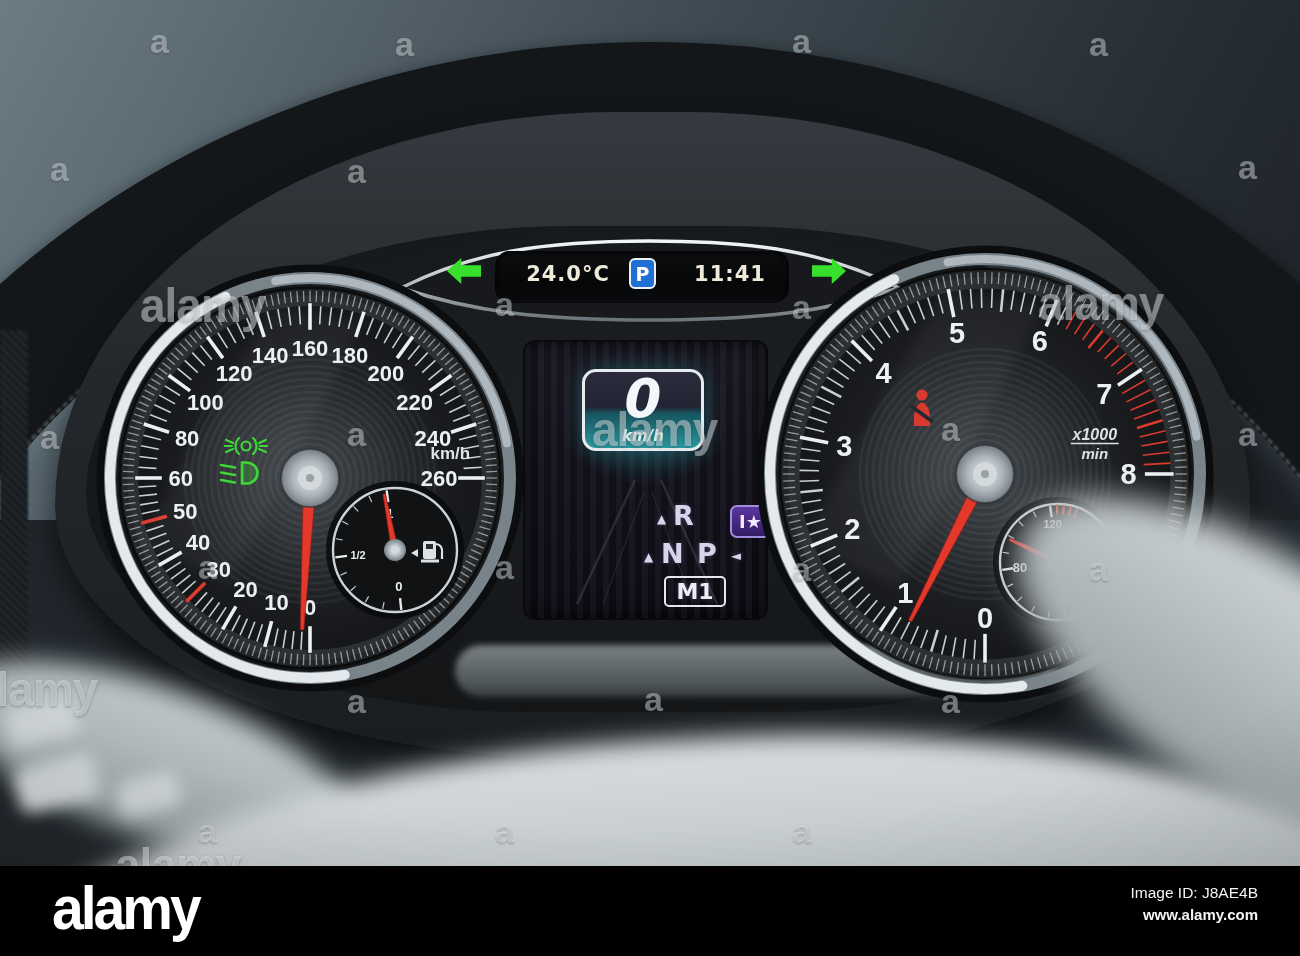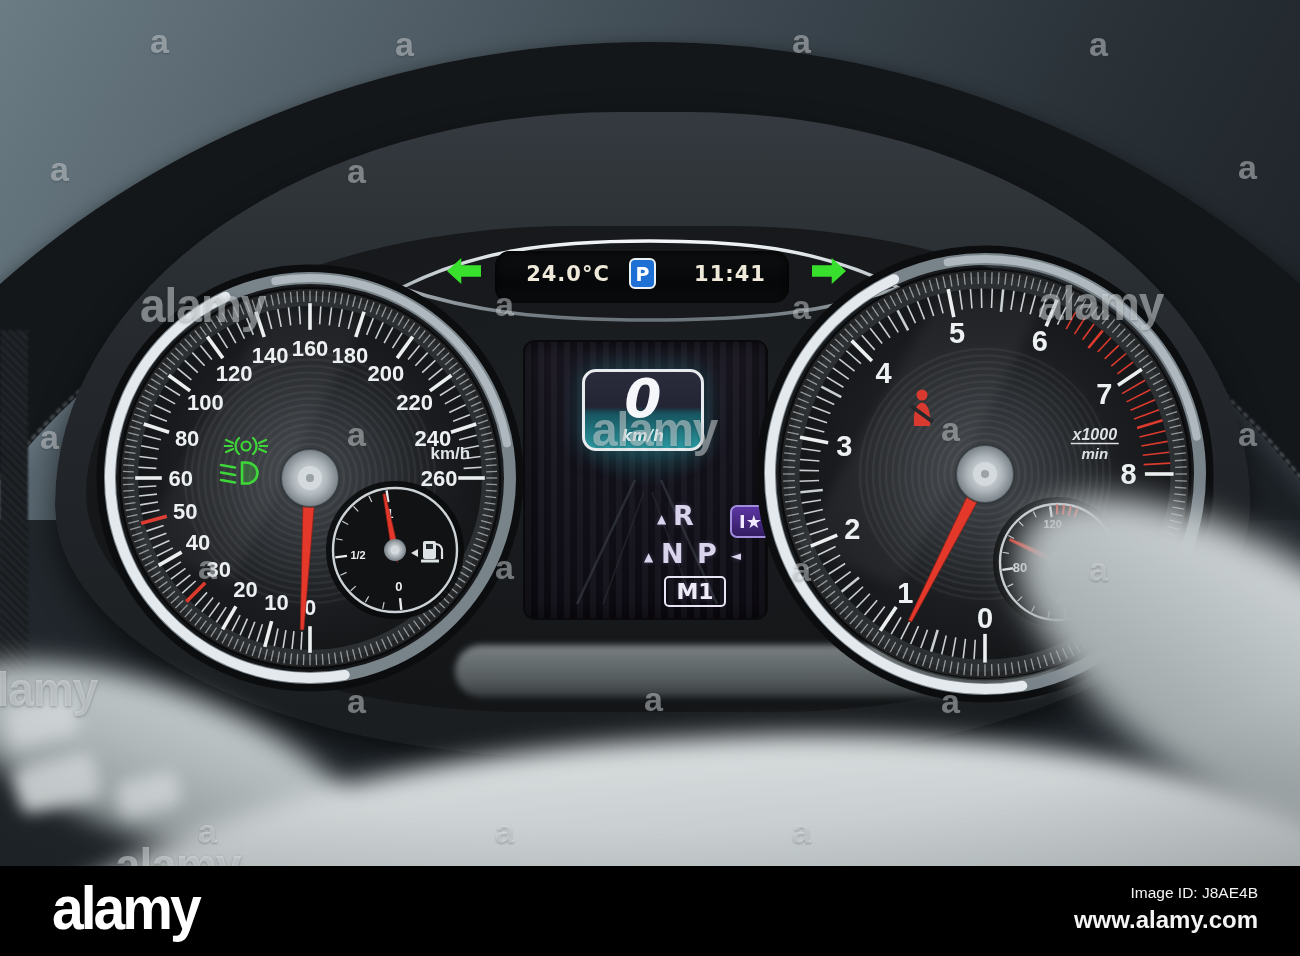--- a/index.html
+++ b/index.html
@@ -90,21 +90,21 @@
        letter-spacing:-1px;transform:scaleY(1.06);font-family:"Liberation Sans",sans-serif;
        text-shadow:0 1px 3px rgba(40,45,50,.35);pointer-events:none;}
 
   
   .footer{position:absolute;left:0;top:866px;width:1300px;height:90px;background:#000;z-index:60;}
   .footer .logo{position:absolute;left:52px;top:8px;color:#fff;font-size:57px;font-weight:bold;
        letter-spacing:-3px;transform:scaleY(1.08);font-family:"Liberation Sans",sans-serif;}
   .footer .right{position:absolute;right:42px;top:18px;text-align:right;color:#f4f4f4;
        font-family:"Liberation Sans",sans-serif;}
   .footer .right .id{font-size:15.5px;margin-bottom:4px;}
-  .footer .right .url{font-size:24px;font-weight:bold;}
+  .footer .right .url{font-size:15px;font-weight:bold;}
 </style>
 </head>
 <body>
 
 <div id="stage">
 
   <div class="sky"></div>
   <div class="wheel-rim"></div>
   <div class="stitching"></div>
   <div class="hood"></div>

